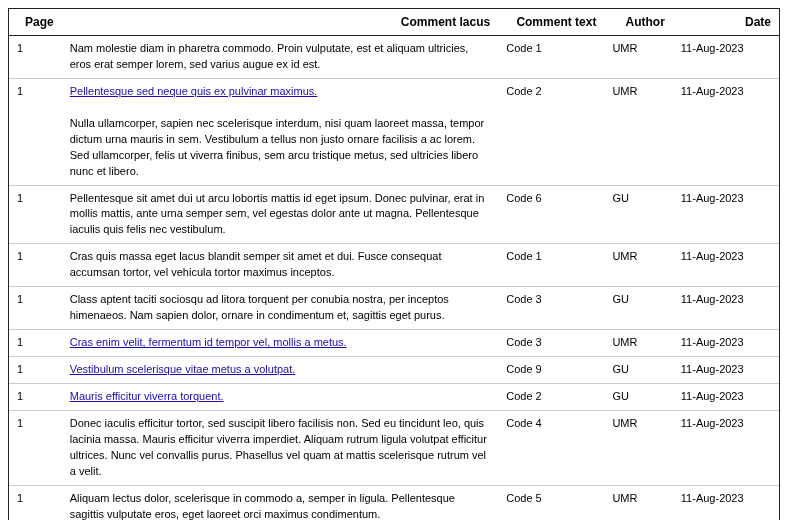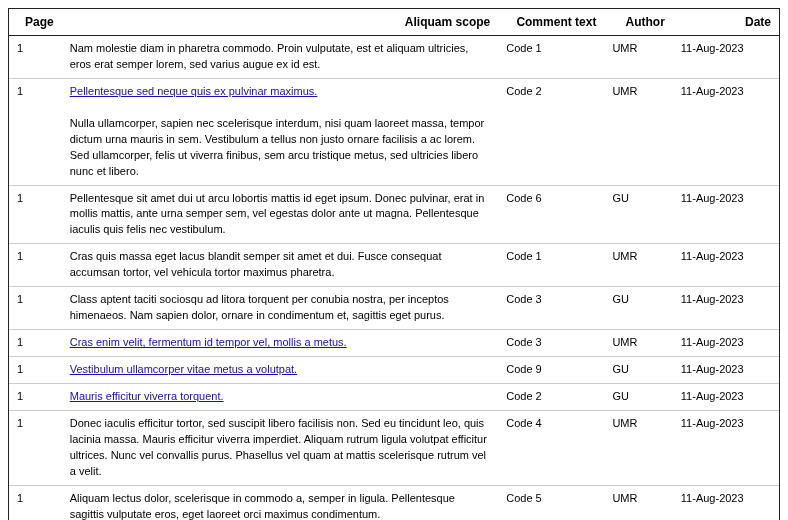--- a/index.html
+++ b/index.html
@@ -49,21 +49,21 @@
     .blue-link { color: #1a0dab; text-decoration: underline; }
   </style>
 </head>
 <body>
 
 <div class="table-wrapper">
   <table>
     <thead>
       <tr>
         <th class="col-page">Page</th>
-        <th class="col-scope">Aliquam scope</th>
+        <th class="col-scope">Comment lacus</th>
         <th class="col-text">Comment text</th>
         <th class="col-author">Author</th>
         <th class="col-date">Date</th>
       </tr>
     </thead>
     <tbody id="table-body">
     <tr>
           <td class="col-page">1</td>
           <td class="col-scope">Nam molestie diam in pharetra commodo. Proin vulputate, est et aliquam ultricies, eros erat semper lorem, sed varius augue ex id est.</td>
           <td class="col-text">Code 1</td>
@@ -79,42 +79,42 @@
         </tr>
         <tr>
           <td class="col-page">1</td>
           <td class="col-scope">Pellentesque sit amet dui ut arcu lobortis mattis id eget ipsum. Donec pulvinar, erat in mollis mattis, ante urna semper sem, vel egestas dolor ante ut magna. Pellentesque iaculis quis felis nec vestibulum.</td>
           <td class="col-text">Code 6</td>
           <td class="col-author">GU</td>
           <td class="col-date">11-Aug-2023</td>
         </tr>
         <tr>
           <td class="col-page">1</td>
-          <td class="col-scope">Cras quis massa eget lacus blandit semper sit amet et dui. Fusce consequat accumsan tortor, vel vehicula tortor maximus pharetra.</td>
+          <td class="col-scope">Cras quis massa eget lacus blandit semper sit amet et dui. Fusce consequat accumsan tortor, vel vehicula tortor maximus inceptos.</td>
           <td class="col-text">Code 1</td>
           <td class="col-author">UMR</td>
           <td class="col-date">11-Aug-2023</td>
         </tr>
         <tr>
           <td class="col-page">1</td>
           <td class="col-scope">Class aptent taciti sociosqu ad litora torquent per conubia nostra, per inceptos himenaeos. Nam sapien dolor, ornare in condimentum et, sagittis eget purus.</td>
           <td class="col-text">Code 3</td>
           <td class="col-author">GU</td>
           <td class="col-date">11-Aug-2023</td>
         </tr>
         <tr>
           <td class="col-page">1</td>
           <td class="col-scope"><a href="#" class="blue-link">Cras enim velit, fermentum id tempor vel, mollis a metus.</a></td>
           <td class="col-text">Code 3</td>
           <td class="col-author">UMR</td>
           <td class="col-date">11-Aug-2023</td>
         </tr>
         <tr>
           <td class="col-page">1</td>
-          <td class="col-scope"><a href="#" class="blue-link">Vestibulum ullamcorper vitae metus a volutpat.</a></td>
+          <td class="col-scope"><a href="#" class="blue-link">Vestibulum scelerisque vitae metus a volutpat.</a></td>
           <td class="col-text">Code 9</td>
           <td class="col-author">GU</td>
           <td class="col-date">11-Aug-2023</td>
         </tr>
         <tr>
           <td class="col-page">1</td>
           <td class="col-scope"><a href="#" class="blue-link">Mauris efficitur viverra torquent.</a></td>
           <td class="col-text">Code 2</td>
           <td class="col-author">GU</td>
           <td class="col-date">11-Aug-2023</td>

